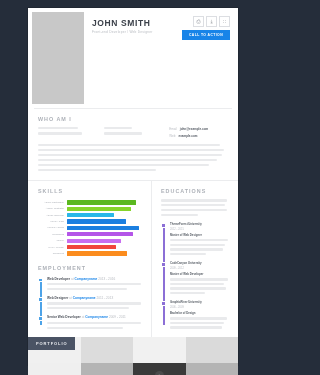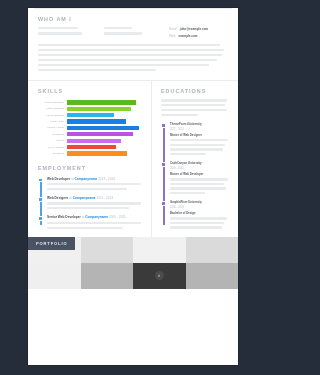--- a/index.html
+++ b/index.html
@@ -120,20 +120,34 @@
     background: #4b4b4b; color: #e3e3e3;
     display: flex; align-items: center; justify-content: center;
     font-size: 5px;
   }
 </style>
 </head>
 <body>
 
 <div class="page">
 
+  <div class="hero">
+    <div class="photo"></div>
+    <div class="hero-right">
+      <div class="name">JOHN SMITH</div>
+      <div class="tagline">Front-end Developer / Web Designer</div>
+
+      <div class="hdr-btns">
+        <div class="ibtn">⎙</div>
+        <div class="ibtn">⤓</div>
+        <div class="ibtn">∷</div>
+      </div>
+      <div class="cta">CALL TO ACTION</div>
+    </div>
+  </div>
   <div class="hr"></div>
 
   <div class="who">
     <div class="sec-title">WHO AM I</div>
     <div class="who-meta">
       <div class="who-col">
         <div class="kv">
             <span class="ln" style="width:40px"></span>
           </div>
         <div class="kv">

